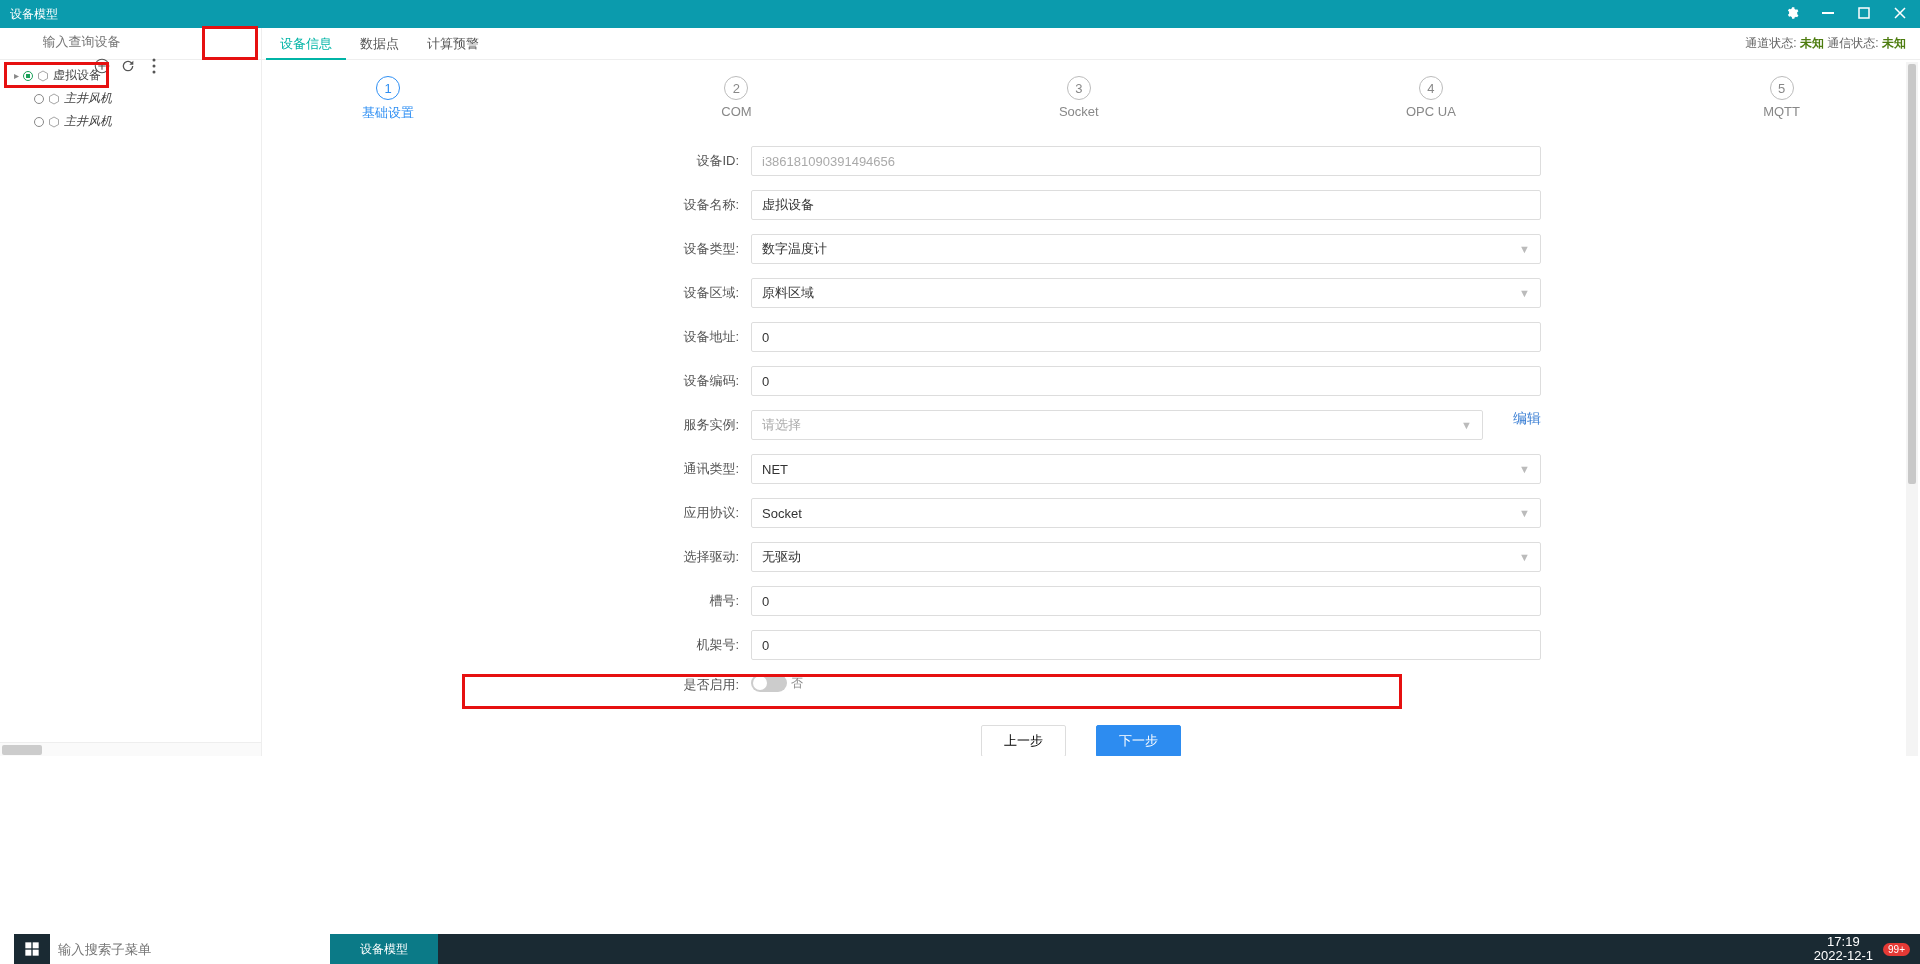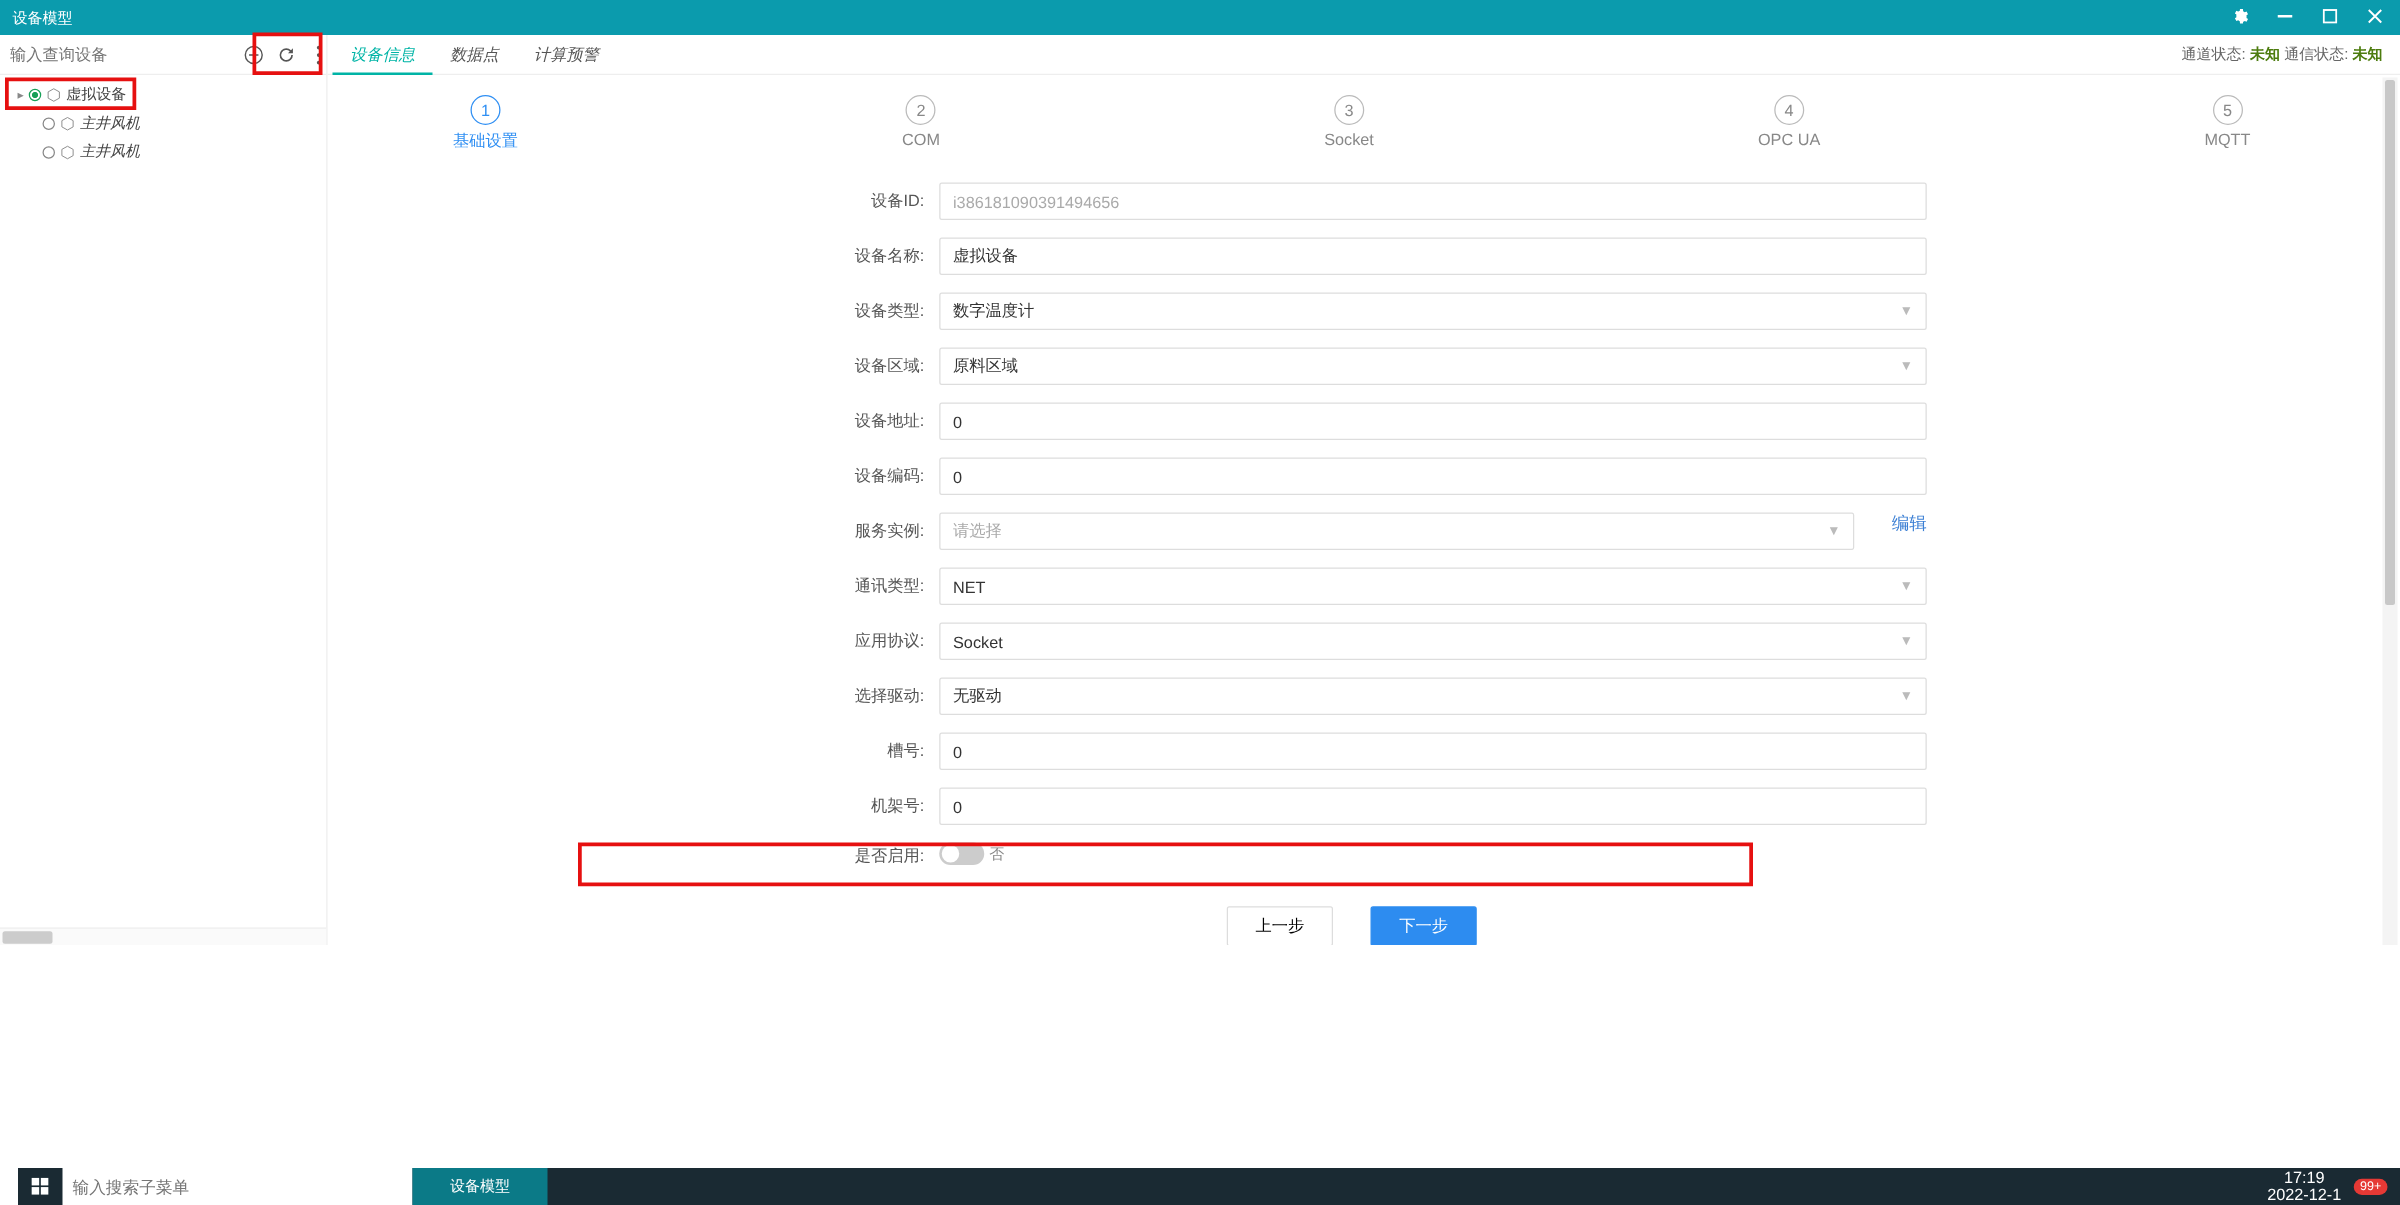--- a/index.html
+++ b/index.html
@@ -10,21 +10,21 @@
 .titlebar .title { flex: 1; }
 .titlebar .win-btns { display: flex; gap: 16px; align-items: center; }
 .titlebar .win-btn { cursor: pointer; width: 20px; text-align: center; }
 .titlebar svg { fill: #fff; }
 
 
 .app { display: flex; height: 728px; }
 
 
 .sidebar { width: 262px; border-right: 1px solid #eee; display: flex; flex-direction: column; position: relative; }
-.sidebar-top { display: flex; align-items: center; border-bottom: 1px solid #eee; height: 32px; }
+.sidebar-top { display: flex; align-items: center; border-bottom: 1px solid #eee; height: 32px; flex-direction: column; }
 .search-input { flex: 1; border: none; padding: 6px 8px; font-size: 13px; color: #999; outline: none; }
 .sidebar-icons { display: flex; gap: 4px; padding-right: 6px; }
 .icon-btn { width: 22px; height: 22px; display: flex; align-items: center; justify-content: center; cursor: pointer; }
 .red-box1 { position: absolute; border: 3px solid #e61010; top: -2px; left: 202px; width: 56px; height: 34px; pointer-events: none; }
 .red-box2 { position: absolute; border: 3px solid #e61010; top: 34px; left: 4px; width: 105px; height: 26px; pointer-events: none; }
 
 .tree { padding: 4px 0; overflow: auto; flex: 1; }
 .tree-node { display: flex; align-items: center; padding: 3px 8px; gap: 4px; cursor: pointer; font-size: 12px; }
 .tree-node.level1 { padding-left: 14px; }
 .tree-node.level2 { padding-left: 34px; font-style: italic; }
@@ -32,21 +32,21 @@
 .tree-bullet.green { border-color: #18a058; background: radial-gradient(circle, #18a058 40%, transparent 45%); }
 .tree-cube { width: 12px; height: 12px; display:inline-flex; align-items:center; justify-content:center; }
 .tree-label { color: #444; }
 .scrollbar-x { height: 14px; border-top: 1px solid #eee; background: #fafafa; position: relative; }
 .scrollbar-x .thumb { position: absolute; left: 2px; top: 2px; height: 10px; width: 40px; background: #ccc; border-radius: 2px; }
 
 
 .content { flex: 1; display: flex; flex-direction: column; position: relative; }
 .tabs-row { display: flex; align-items: center; border-bottom: 1px solid #eee; height: 32px; padding: 0 4px; }
 .tabs { display: flex; }
-.tab { padding: 0 14px; height: 32px; line-height: 32px; font-size: 13px; color: #555; cursor: pointer; font-style: italic; }
+.tab { padding: 0 14px; height: 32px; line-height: 32px; font-size: 13px; color: #555; cursor: pointer; }
 .tab.active { color: #00b4a6; border-bottom: 2px solid #00b4a6; }
 .status-right { margin-left: auto; font-size: 12px; padding-right: 10px; }
 .status-right .lbl { color: #666; }
 .status-right .val { color: #4d7c0f; font-weight: bold; }
 
 
 .steps { display: flex; justify-content: space-between; padding: 16px 100px 14px; }
 .step { text-align: center; color: #888; font-size: 13px; }
 .step.active { color: #2f8ff3; }
 .step-circle { width: 24px; height: 24px; border: 1px solid #bbb; border-radius: 50%; display: inline-flex; align-items: center; justify-content: center; margin-bottom: 4px; font-size: 13px; }

